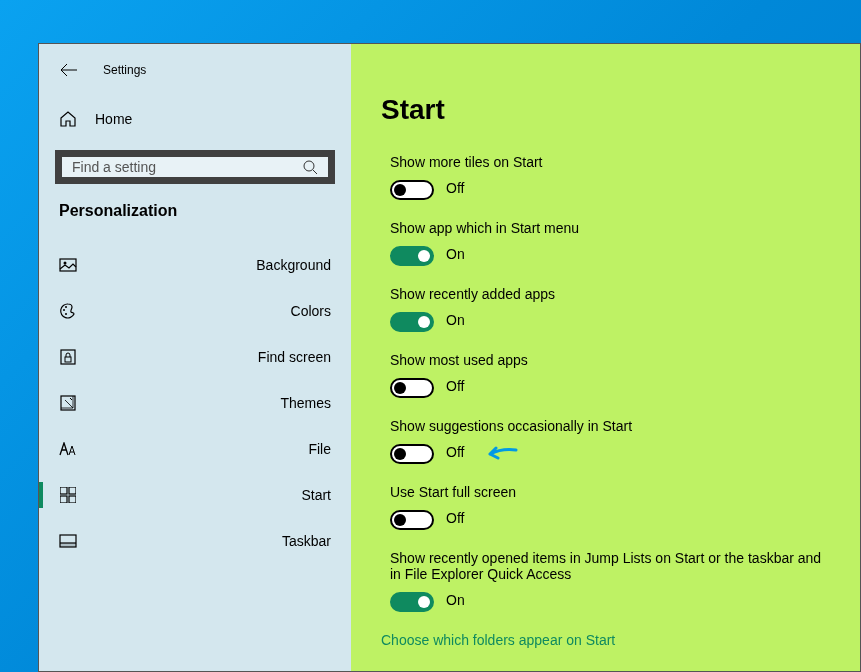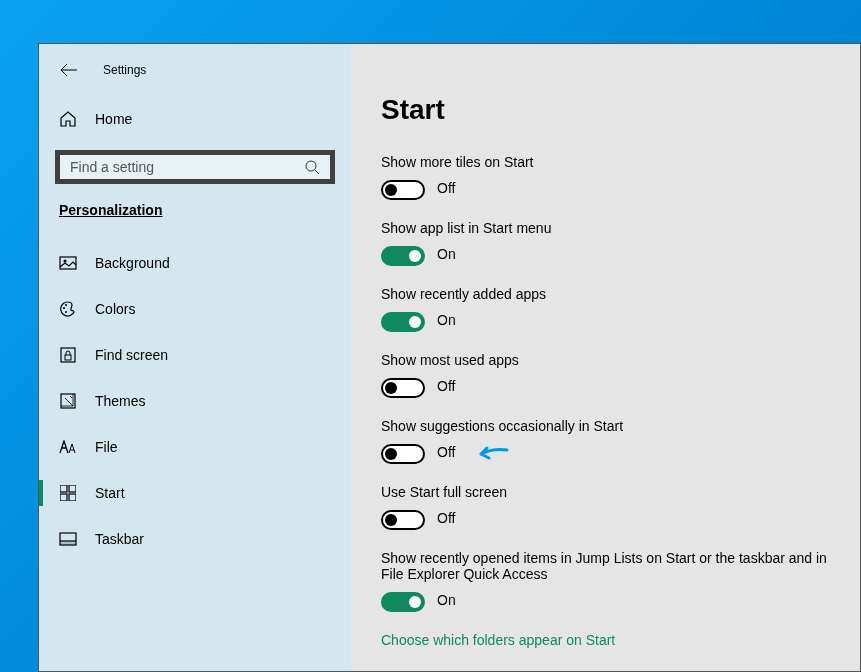--- a/index.html
+++ b/index.html
@@ -15,21 +15,21 @@
       position: absolute;
       top: 0; left: 0; right: 0; bottom: 0;
       background: linear-gradient(135deg, #0aa2f0 0%, #0088d8 50%, #0078cc 100%);
     }
     .window {
       position: absolute;
       top: 43px;
       left: 38px;
       right: 0;
       bottom: 0;
-      background: #e5e5e5;
+      background: #bef264;
       border: 1px solid #555;
       display: flex;
       overflow: hidden;
     }
     .sidebar {
       width: 312px;
       background: #d4e7ee;
       flex-shrink: 0;
       padding-top: 8px;
       position: relative;
@@ -55,21 +55,21 @@
       display: flex;
       align-items: center;
       padding: 12px 20px;
       gap: 18px;
       cursor: pointer;
     }
     .home-row .icon-slot { width: 18px; height: 18px; }
     .home-label { font-size: 14px; color: #000; }
     .search-box {
       margin: 10px 16px 18px 16px;
-      border: 5px solid #404040;
+      border: 7px solid #404040;
       background: #e8f2f6;
       height: 34px;
       display: flex;
       align-items: center;
       padding: 0 10px;
       font-size: 14px;
       color: #555;
       justify-content: space-between;
     }
     .search-box input {
@@ -77,33 +77,33 @@
       background: transparent;
       outline: none;
       font-size: 14px;
       font-family: inherit;
       color: #333;
       width: 100%;
     }
     .search-box input::placeholder { color: #555; }
     .search-icon-slot { width: 16px; height: 16px; flex-shrink: 0; margin-left: 6px;}
     .section-header {
-      font-size: 14px;
+      font-size: 16px;
       font-weight: 600;
       color: #000;
       padding: 0 12px 22px 20px;
-      text-decoration: underline;
     }
     .nav-item {
       display: flex;
       align-items: center;
       padding: 14px 20px;
       gap: 18px;
       cursor: pointer;
       position: relative;
+      justify-content: space-between;
     }
     .nav-item.active::before {
       content: "";
       position: absolute;
       left: 0;
       top: 10px;
       bottom: 10px;
       width: 4px;
       background: #0f8a5f;
     }
@@ -115,20 +115,21 @@
       overflow-y: auto;
     }
     .page-title {
       font-size: 28px;
       font-weight: 600;
       color: #000;
       margin-bottom: 28px;
     }
     .setting {
       margin-bottom: 20px;
+      margin-left: 9px;
     }
     .setting-label {
       font-size: 14px;
       color: #000;
       margin-bottom: 10px;
     }
     .toggle-row {
       display: flex;
       gap: 12px;
     }
@@ -297,21 +298,21 @@
     <div class="page-title">Start</div>
     <div id="settings-list">
         <div class="setting">
           <div class="setting-label">Show more tiles on Start</div>
           <div class="toggle-row" style="position: relative;">
             <div class="toggle off"></div>
             <span class="toggle-state">Off</span>
           </div>
         </div>
         <div class="setting">
-          <div class="setting-label">Show app list in Start menu</div>
+          <div class="setting-label">Show app which in Start menu</div>
           <div class="toggle-row" style="position: relative;">
             <div class="toggle on"></div>
             <span class="toggle-state">On</span>
           </div>
         </div>
         <div class="setting">
           <div class="setting-label">Show recently added apps</div>
           <div class="toggle-row" style="position: relative;">
             <div class="toggle on"></div>
             <span class="toggle-state">On</span>

